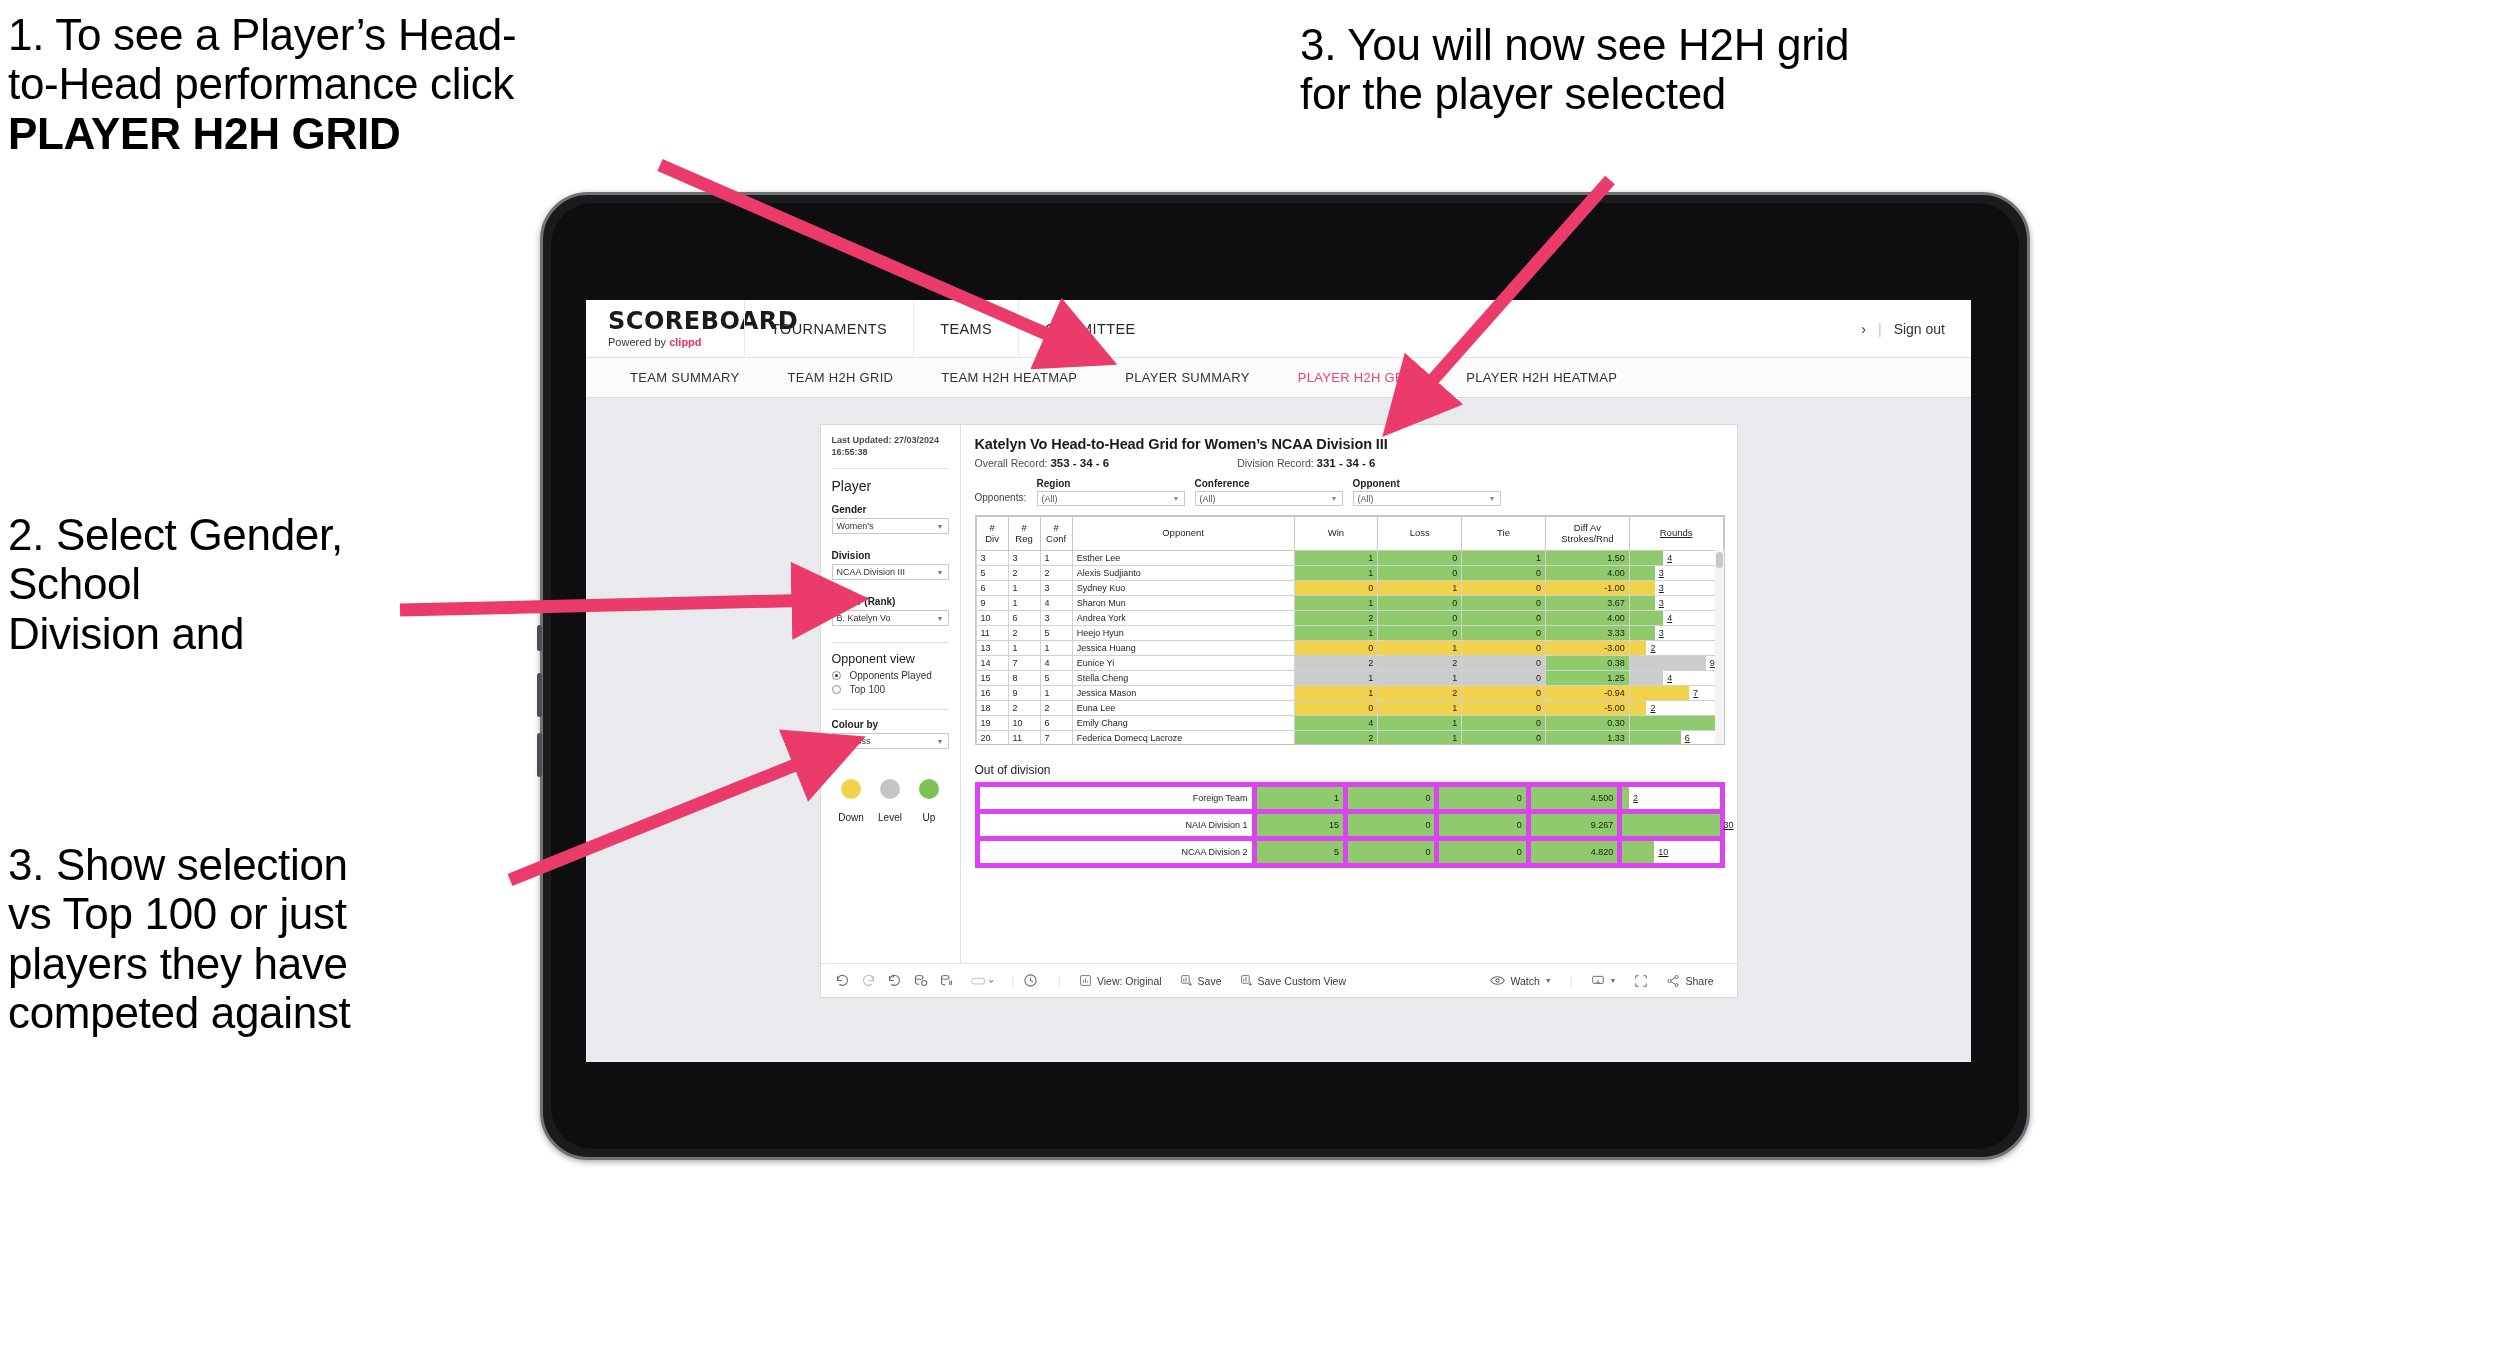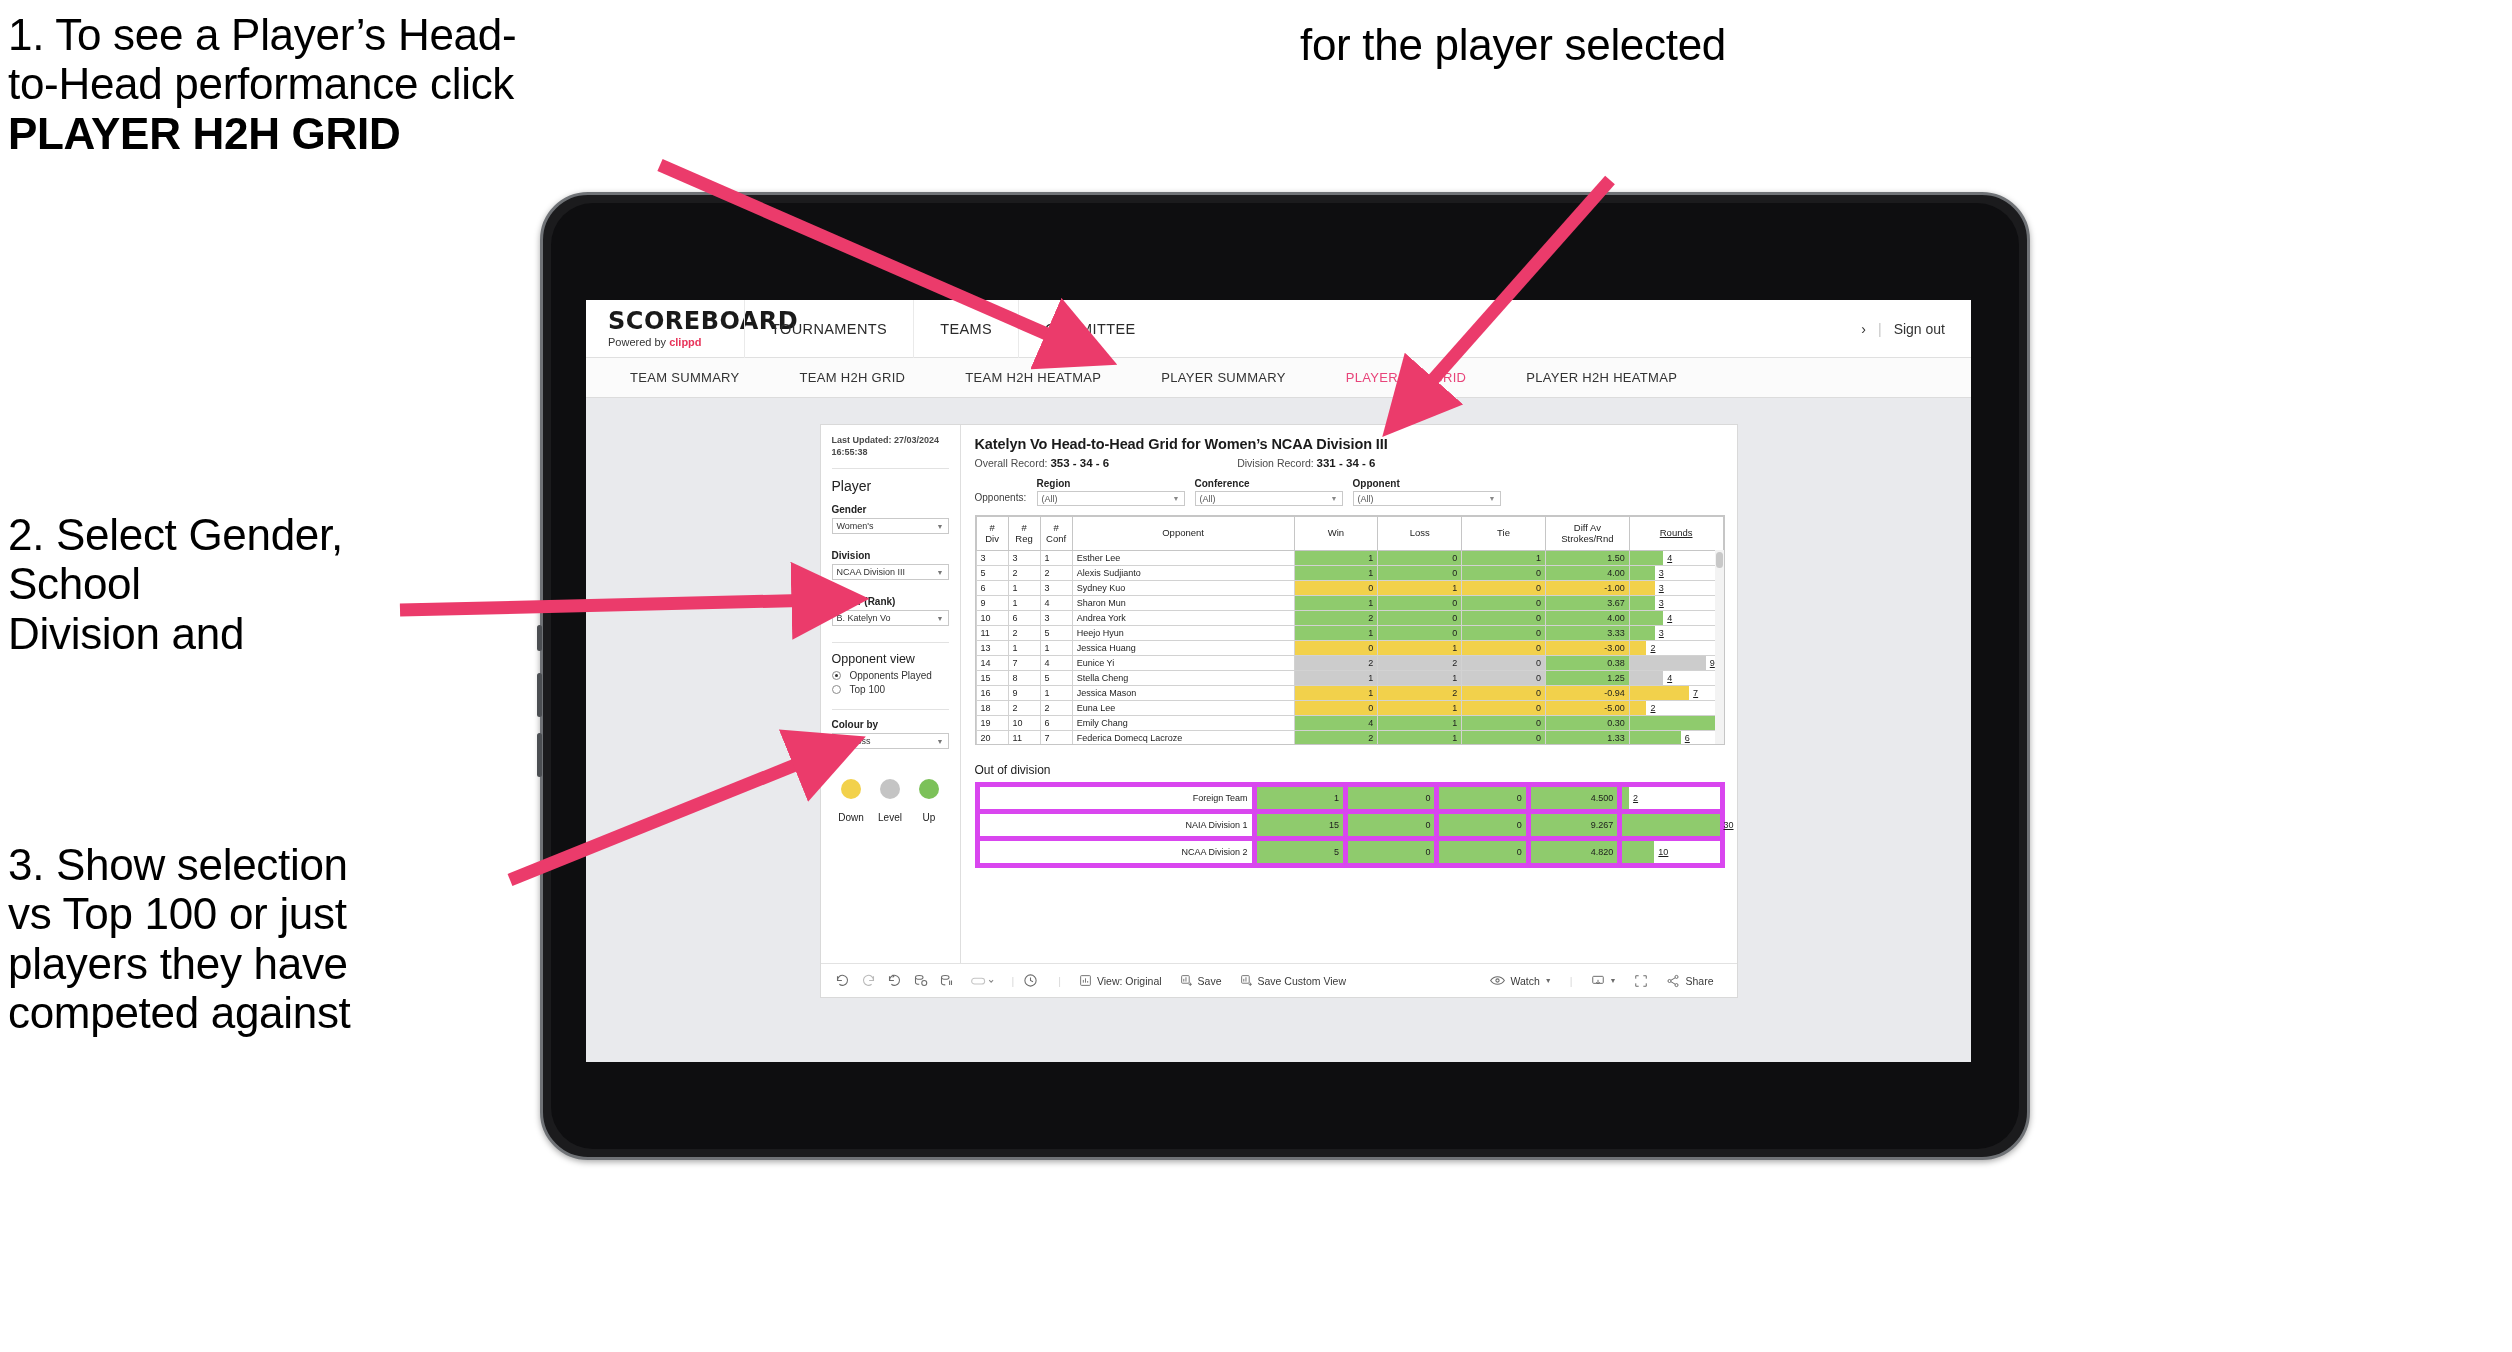--- a/index.html
+++ b/index.html
@@ -78,21 +78,21 @@
   }
   #signout {
     margin-left:auto; padding-right: 26px; font-size: 14px; color:#333;
     display:flex; align-items:center; gap:12px;
   }
   #signout .divider { color:#c5c5c5; }
 
   
   #subnav {
     height: 40px; background:#fbfbfb; border-bottom: 1px solid #dcdcdc;
-    display:flex; align-items:center; padding-left: 22px; gap: 16px;
+    display:flex; align-items:center; padding-left: 22px; gap: 4px;
   }
   .subnav-item {
     font-size: 13px; color:#333; letter-spacing:.3px; padding: 0 22px;
     height:40px; line-height:40px; white-space:nowrap;
   }
   .subnav-item.active { color:#e8447a; }
 
   
   #viz-wrap { padding: 26px 0 0 0; display:flex; justify-content:center; }
   #viz {
@@ -193,20 +193,21 @@
 </div>
 
 <div class="anno" id="anno-3">
   <div>3. Show selection</div>
   <div>vs Top 100 or just</div>
   <div>players they have</div>
   <div>competed against</div>
 </div>
 
 <div class="anno" id="anno-4">
+  <div>3. You will now see H2H grid</div>
   <div>for the player selected</div>
 </div>
 
 <div id="tablet">
   <div id="tablet-inner-bezel"></div>
   <div class="tablet-btn" id="btn-a"></div>
   <div class="tablet-btn" id="btn-b"></div>
   <div class="tablet-btn" id="btn-c"></div>
 </div>
 

